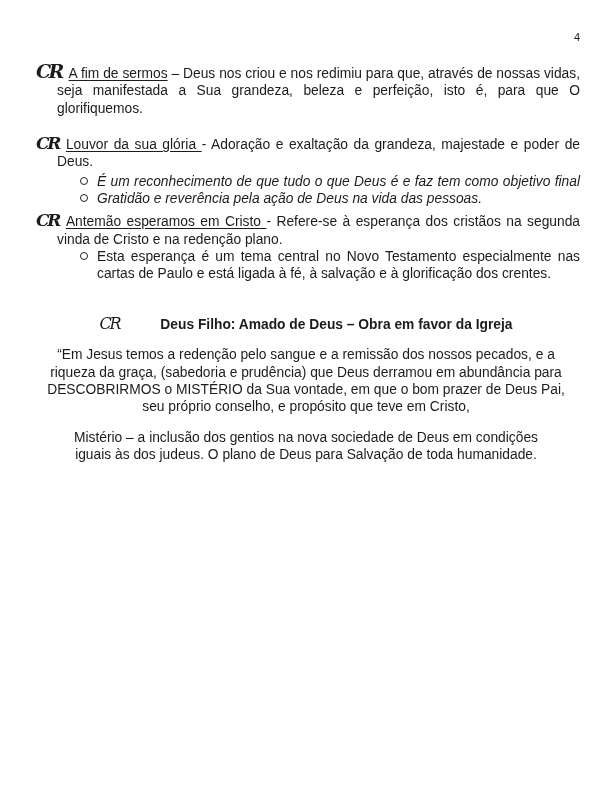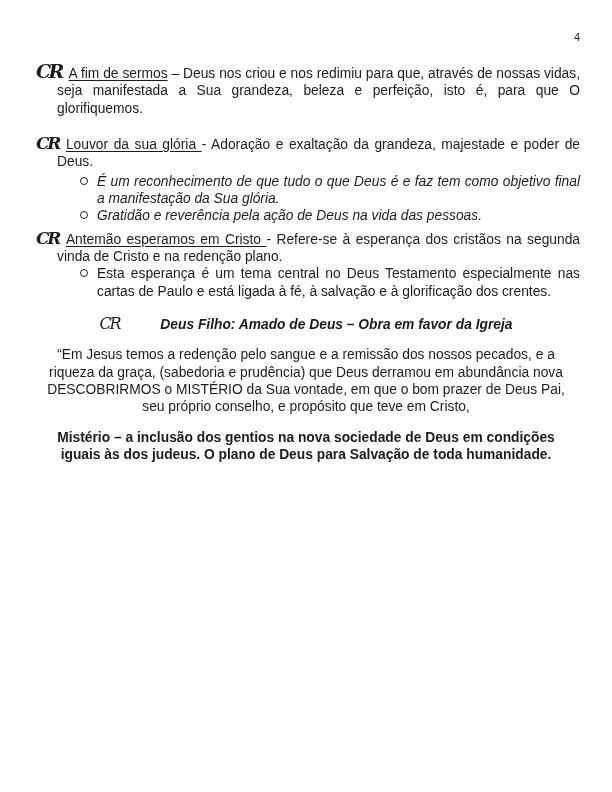--- a/index.html
+++ b/index.html
@@ -58,22 +58,22 @@
 
   
   .center-col { margin:13px 28px; text-align:center; }
   .center-col .ln { white-space:nowrap; }
 
   .heading-row {
     display:flex; justify-content:center; align-items:baseline;
     gap:34px;
     font-size:13.8px; line-height:17.33px;
   }
-  .heading-text { font-weight:700; white-space:nowrap;font-style:italic; }
-  .bold { font-weight:700; }
+  .heading-text { font-weight:700; white-space:nowrap; }
+  .bold { font-weight:400; }
 </style>
 </head>
 <body>
 
 <div class="page">
 
   <div class="page-number">4</div>
 
   <div class="body-col">
 
@@ -84,51 +84,50 @@
     </div>
 
     <div class="para m-p2">
       <div class="ln just"><span class="glyph g-md">CR</span><span class="u">Louvor da sua glória </span><span>- Adoração e exaltação da grandeza, majestade e poder de</span></div>
       <div class="ln">Deus.</div>
     </div>
 
     <div class="sub m-sub2">
       <div class="item">
         <div class="ln just"><span class="circle"></span><span>É um reconhecimento de que tudo o que Deus é e faz tem como objetivo final</span></div>
-        <div class="ln">a manifestação da Sua glória.</div>
       </div>
       <div class="item">
         <div class="ln"><span class="circle"></span><span>Gratidão e reverência pela ação de Deus na vida das pessoas.</span></div>
       </div>
     </div>
 
     <div class="para m-p3">
       <div class="ln just"><span class="glyph g-md">CR</span><span class="u">Antemão esperamos em Cristo </span><span>- Refere-se à esperança dos cristãos na segunda</span></div>
       <div class="ln">vinda de Cristo e na redenção plano.</div>
     </div>
 
     <div class="sub">
       <div class="item">
-        <div class="ln just"><span class="circle"></span><span>Esta esperança é um tema central no Deus Testamento especialmente nas</span></div>
+        <div class="ln just"><span class="circle"></span><span>Esta esperança é um tema central no Novo Testamento especialmente nas</span></div>
         <div class="ln">cartas de Paulo e está ligada à fé, à salvação e à glorificação dos crentes.</div>
       </div>
     </div>
 
   </div>
 
   <div style="position:absolute; top:315px; left:0; right:0;">
 
     <div class="heading-row">
       <span class="glyph g-head">CR</span>
       <span class="heading-text">Deus Filho: Amado de Deus – Obra em favor da Igreja</span>
     </div>
 
     <div class="center-col">
       <div class="ln">“Em Jesus temos a redenção pelo sangue e a remissão dos nossos pecados, e a</div>
-      <div class="ln">riqueza da graça, (sabedoria e prudência) que Deus derramou em abundância nova</div>
+      <div class="ln">riqueza da graça, (sabedoria e prudência) que Deus derramou em abundância para</div>
       <div class="ln">DESCOBRIRMOS o MISTÉRIO da Sua vontade, em que o bom prazer de Deus Pai,</div>
       <div class="ln">seu próprio conselho, e propósito que teve em Cristo,</div>
     </div>
 
     <div class="center-col m-myst bold">
       <div class="ln">Mistério – a inclusão dos gentios na nova sociedade de Deus em condições</div>
       <div class="ln">iguais às dos judeus. O plano de Deus para Salvação de toda humanidade.</div>
     </div>
 
   </div>

